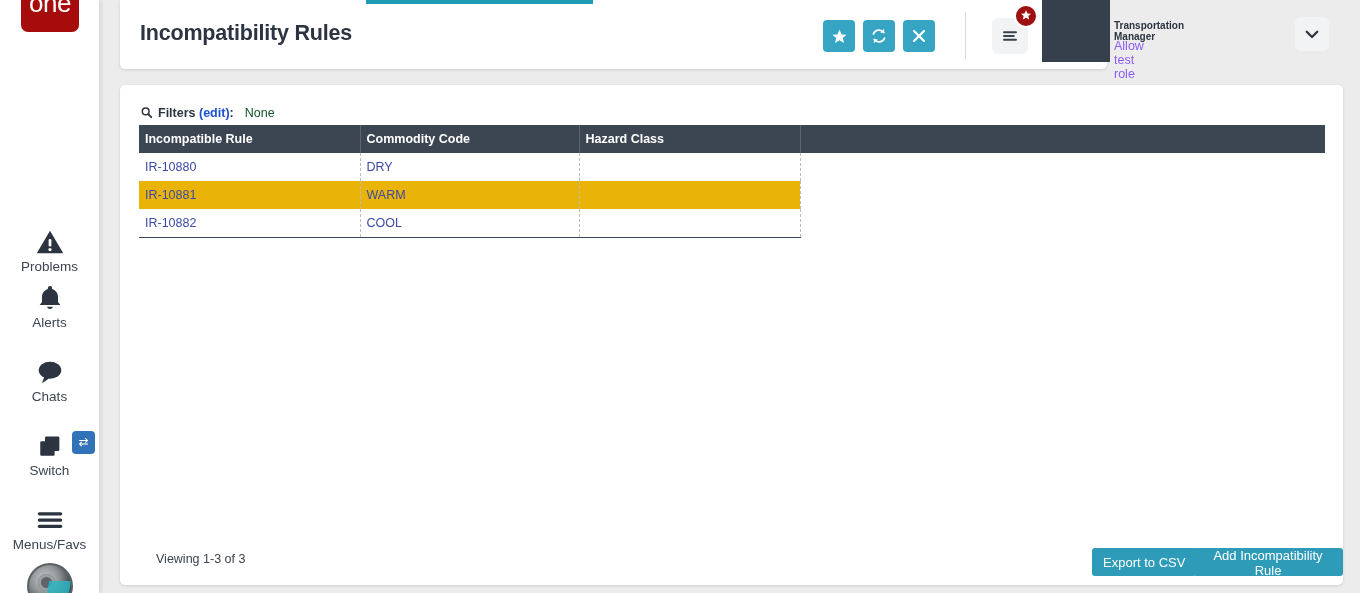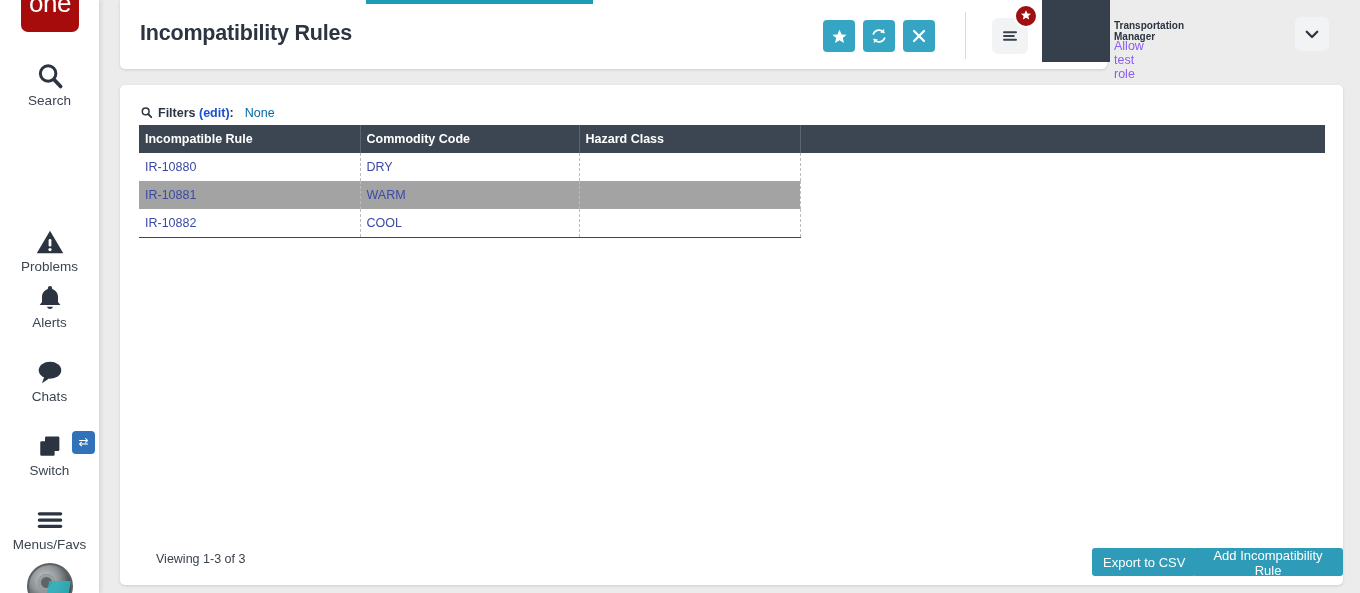--- a/index.html
+++ b/index.html
@@ -198,21 +198,21 @@
   #filters-row {
     position: absolute; left: 20px; top: 21px;
     font-size: 12.5px;
     color: #2b3440;
     white-space: nowrap;
   }
   #filters-row .fsearch { margin-right: 5px; vertical-align: -2px; display: inline-block; }
   #filters-label { font-weight: bold; }
   #filters-edit { color: #1a4fd6; font-weight: bold; cursor: pointer; text-decoration: none; }
   #filters-colon { font-weight: bold; }
-  #filters-value { margin-left: 11px; color: #0369a1; }
+  #filters-value { margin-left: 11px; color: #14532d; }
 
   
   #grid {
     position: absolute; left: 19px; top: 40px;
     width: 1186px;
   }
   #grid table {
     border-collapse: collapse;
     table-layout: fixed;
     width: 1186px;
@@ -230,21 +230,21 @@
   }
   #grid thead th:first-child { border-left: none; }
   #grid tbody td {
     font-size: 12.5px;
     height: 28px;
     padding: 0 0 0 6px;
     border-right: 1px dashed #b9bcc0;
     color: #3b4aa6;
     white-space: nowrap;
   }
-  #grid tbody tr.alt { background: #a3a3a3; }
+  #grid tbody tr.alt { background: #eab308; }
   #grid tbody tr:last-child td { border-bottom: 1px solid #3c4552; }
   #grid tbody td.spacer {
     border-right: none;
     background: #fff !important;
     border-bottom: none !important;
   }
   #grid tbody tr.alt td.spacer { background: #fff !important; }
   .cell-link { color: #3b4aa6; cursor: pointer; text-decoration: none; }
 
   
@@ -267,29 +267,20 @@
   }
   #btn-export { left: 972px; }
   #btn-add { left: 1073px; }
 </style>
 </head>
 <body>
 
 <div id="sidebar">
   <div id="logo">one</div>
 
-  <div class="nav-item" style="top:58px;">
-    <span class="glyph">
-      <svg width="30" height="30" viewBox="0 0 24 24" fill="none" stroke="#2b3440" stroke-width="2.4">
-        <circle cx="10.5" cy="10" r="6.2"></circle>
-          <line x1="15.2" y1="14.8" x2="20.5" y2="20.4" stroke-linecap="round" stroke-width="3"></line>
-      </svg>
-    </span>
-    <span class="nav-label">Search</span>
-  </div>
 
 
   <div class="nav-item" style="top:224px;">
     <span class="glyph">
       <svg width="30" height="30" viewBox="0 0 24 24" fill="#2b3440">
         <path d="M12 3 1.4 21h21.2L12 3z"></path>
         <rect x="10.9" y="9.5" width="2.2" height="6" fill="#fff" rx="1"></rect>
         <circle cx="12" cy="18" r="1.3" fill="#fff"></circle>
       </svg>
     </span>

